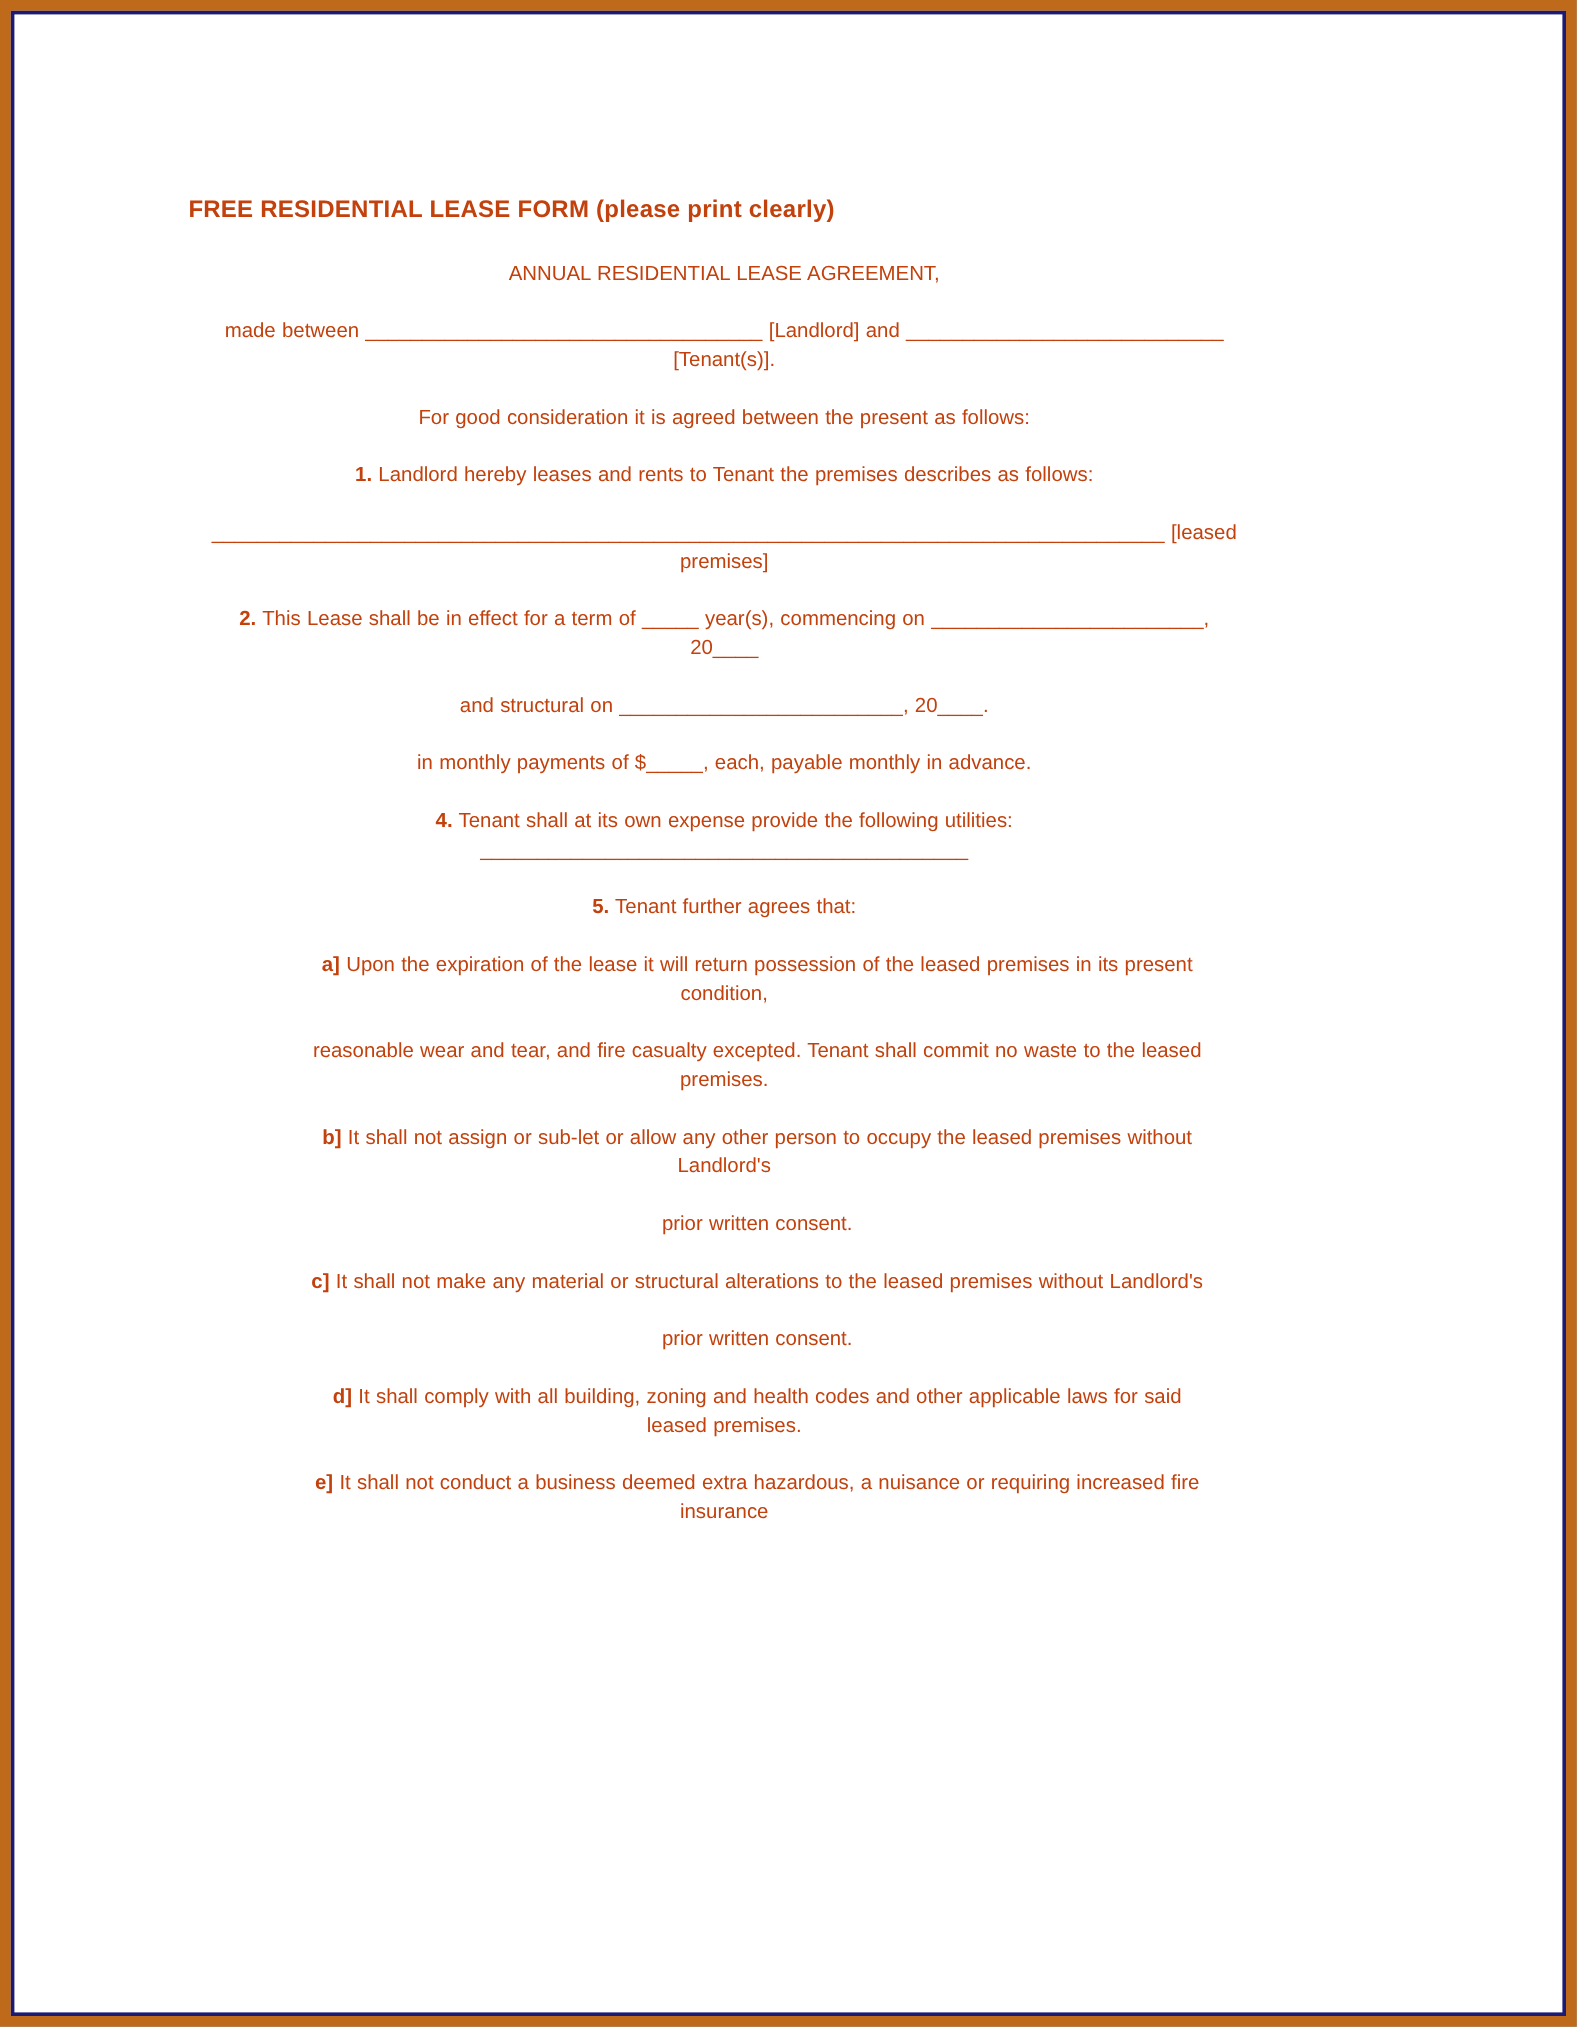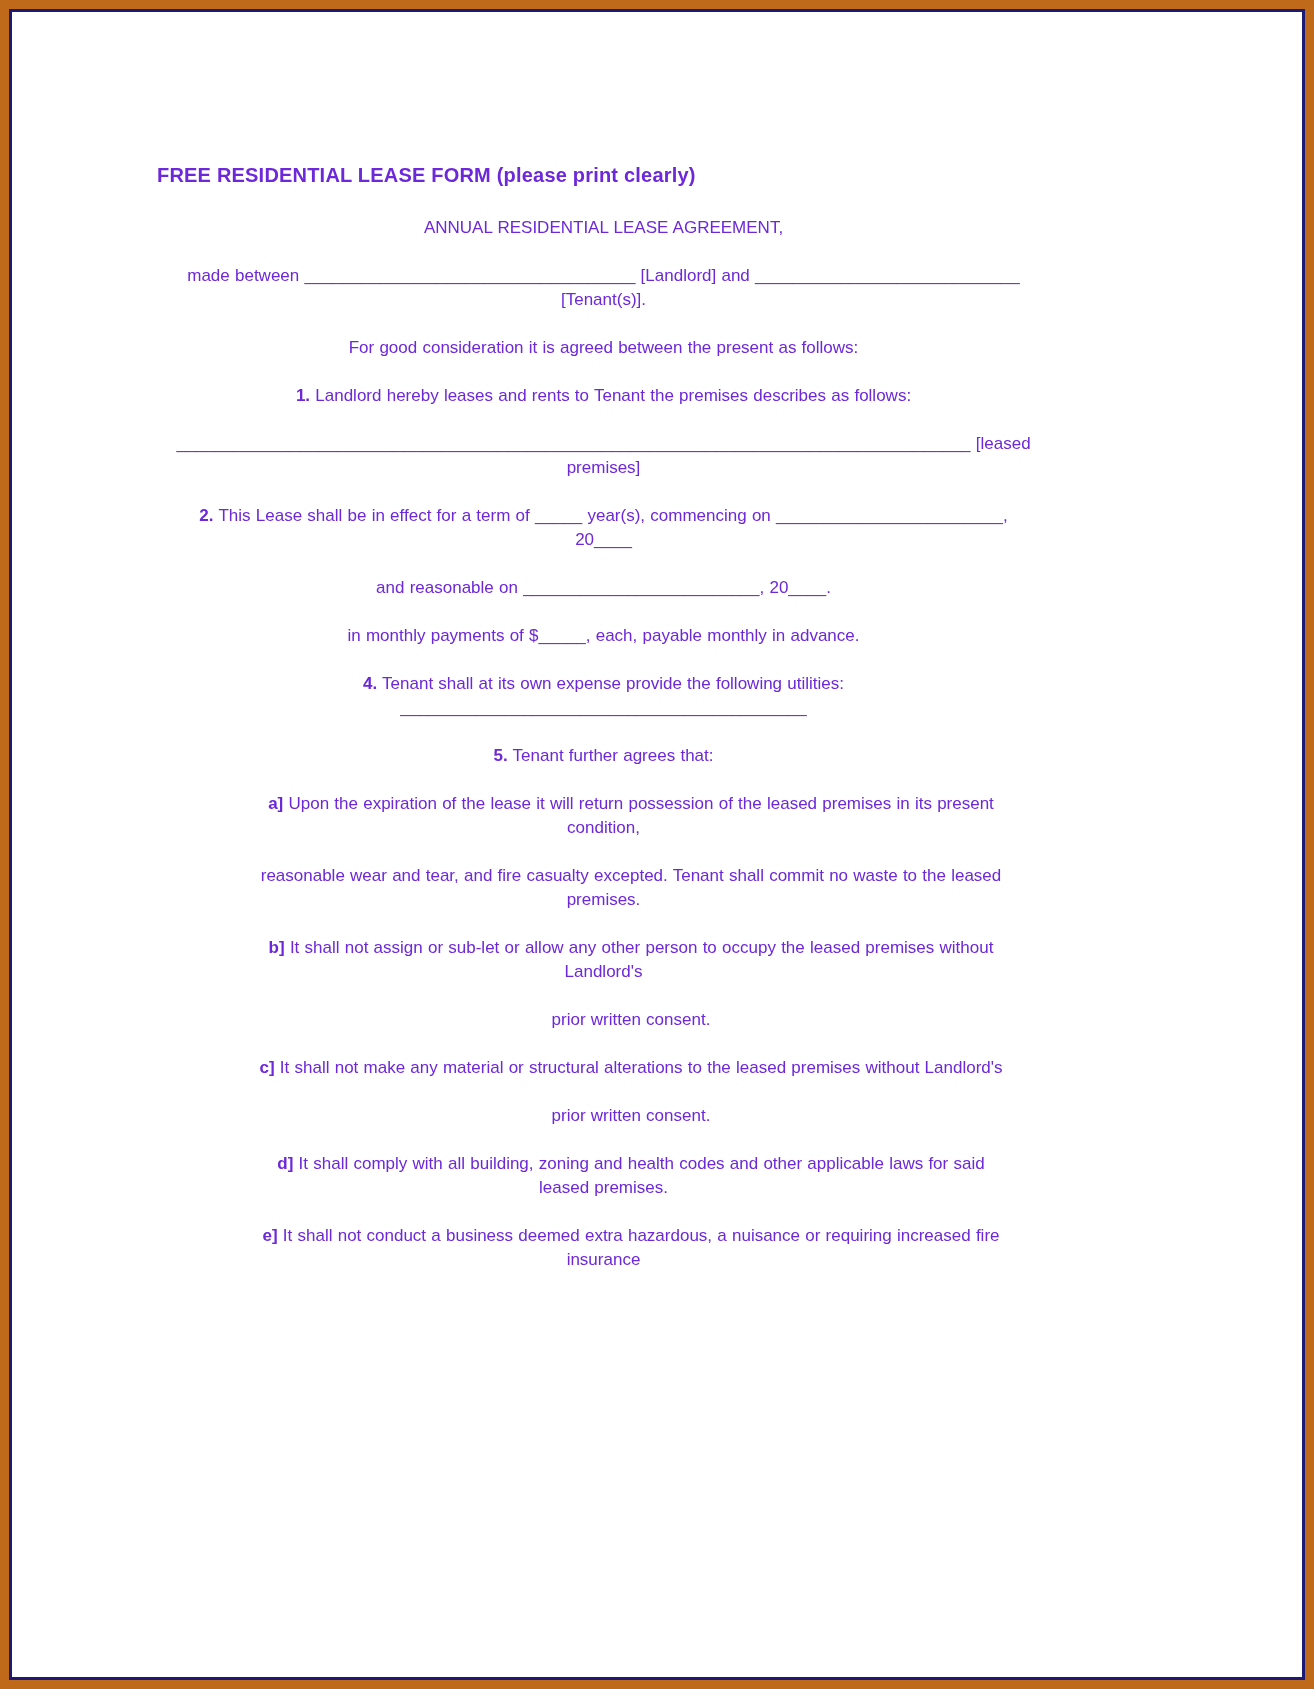--- a/index.html
+++ b/index.html
@@ -17,21 +17,21 @@
     height: 100%;
     box-sizing: border-box;
     border: 3px solid #1b1b75;
     background: #ffffff;
     overflow: hidden;
   }
   .content {
     box-sizing: content-box;
     width: 893px;
     padding: 150px 120px 0 145px;
-    color: #6d28d9;
+    color: #c2410c;
   }
   h1.doc-title {
     font-size: 20px;
     line-height: 26px;
     font-weight: bold;
     margin: 0 0 28px 0;
     letter-spacing: 0.2px;
   }
   p.para {
     font-size: 17px;
@@ -63,21 +63,21 @@
       <p class="para">For good consideration it is agreed between the present as follows:</p>
 
       <p class="para"><span class="b">1.</span><span> Landlord hereby leases and rents to Tenant the premises describes as follows:</span></p>
 
       <p class="para">____________________________________________________________________________________ [leased
 premises]</p>
 
       <p class="para"><span class="b">2.</span><span> This Lease shall be in effect for a term of _____ year(s), commencing on ________________________,
 20____</span></p>
 
-      <p class="para">and reasonable on _________________________, 20____.</p>
+      <p class="para">and structural on _________________________, 20____.</p>
 
 
       <p class="para">in monthly payments of $_____, each, payable monthly in advance.</p>
 
       <p class="para"><span class="b">4.</span><span> Tenant shall at its own expense provide the following utilities:
 ___________________________________________</span></p>
 
 
       <p class="para"><span class="b">5.</span><span> Tenant further agrees that:</span></p>
 

